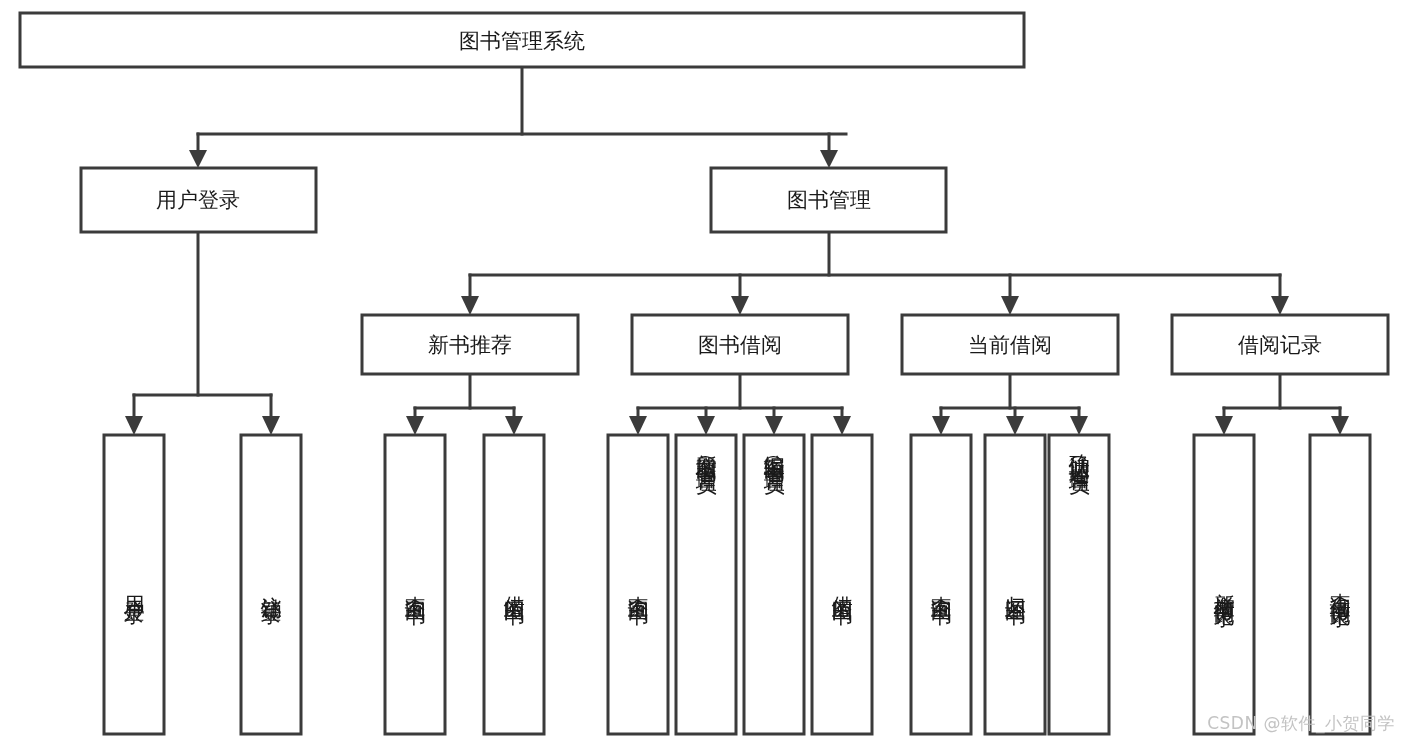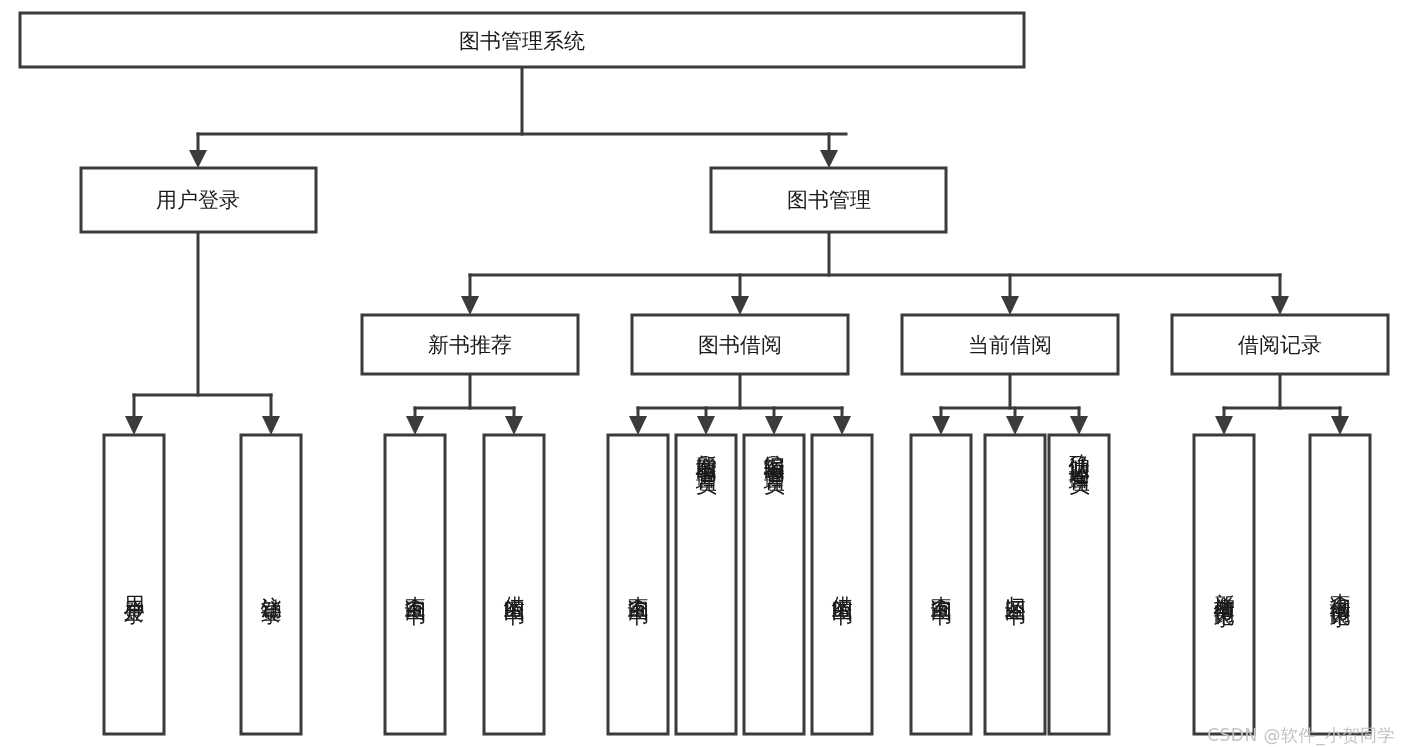--- a/index.html
+++ b/index.html
@@ -66,21 +66,21 @@
     pointer-events: none;
   }
   .leaf-label.top-aligned {
     justify-content: flex-start;
     padding-top: 2px;
     box-sizing: border-box;
   }
   #watermark {
     position: absolute;
     right: 10px;
-    bottom: 0;
+    bottom: 12px;
     font-family: "DejaVu Sans", "Liberation Sans", sans-serif;
     font-size: 17px;
     color: #c3c3c3;
     white-space: nowrap;
     letter-spacing: 0.5px;
   }
 </style>
 </head>
 <body>
 

